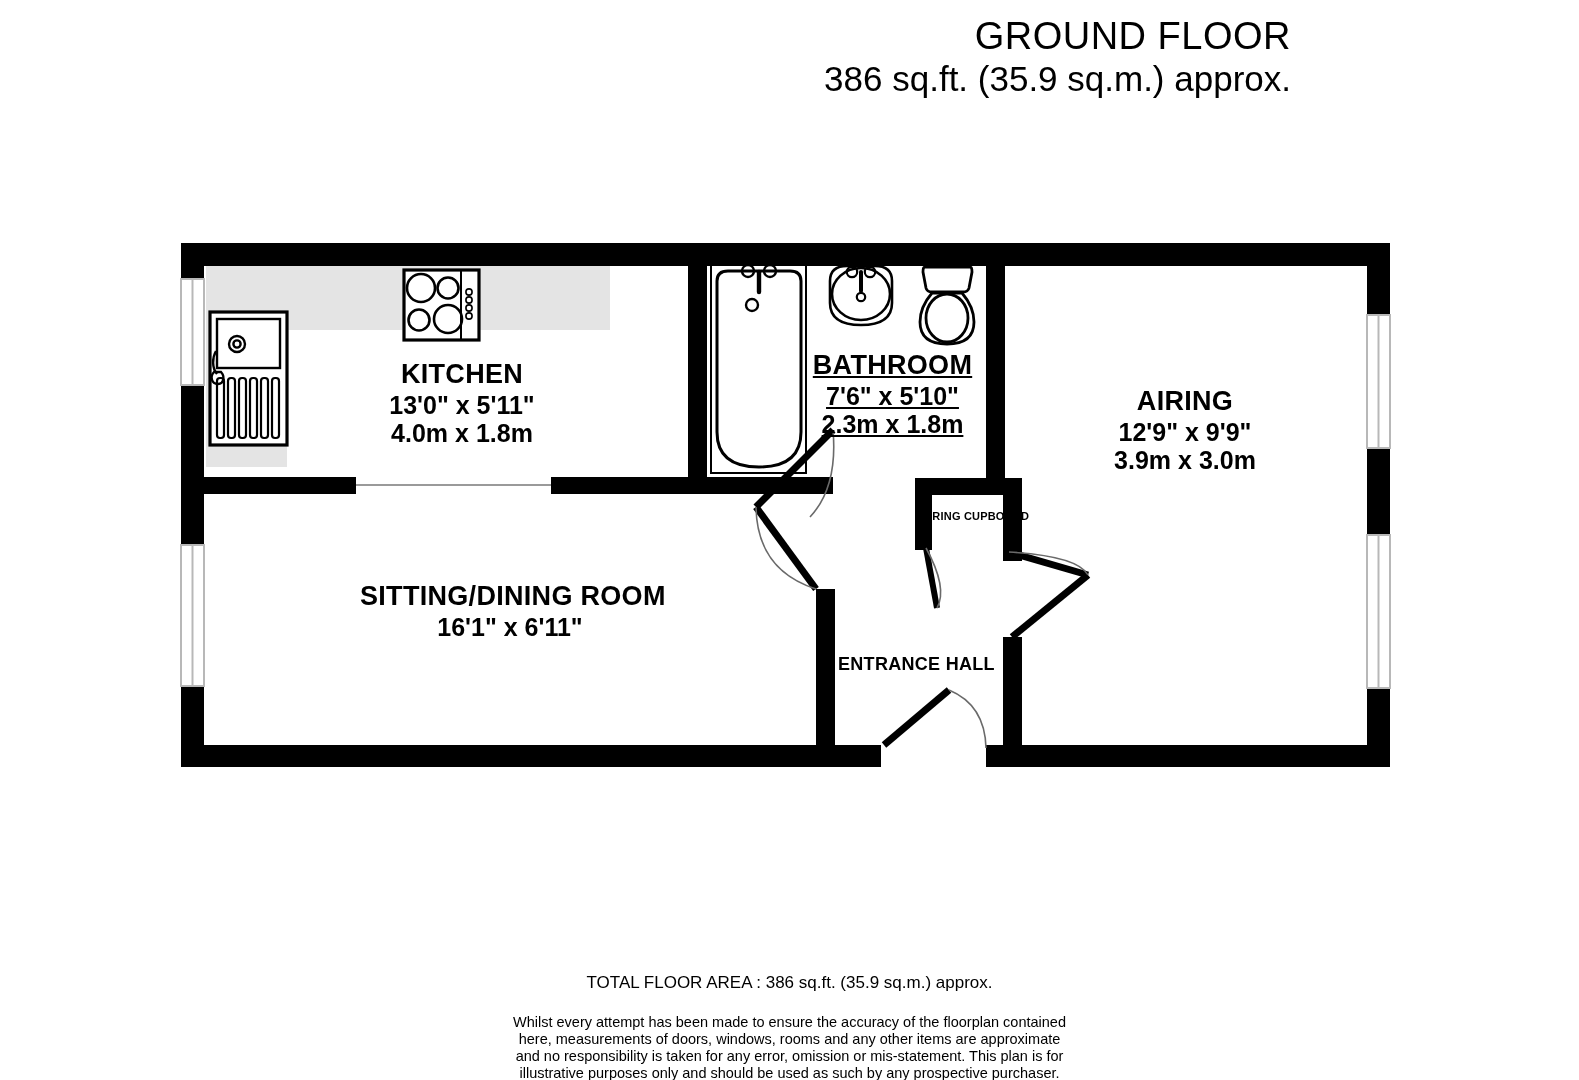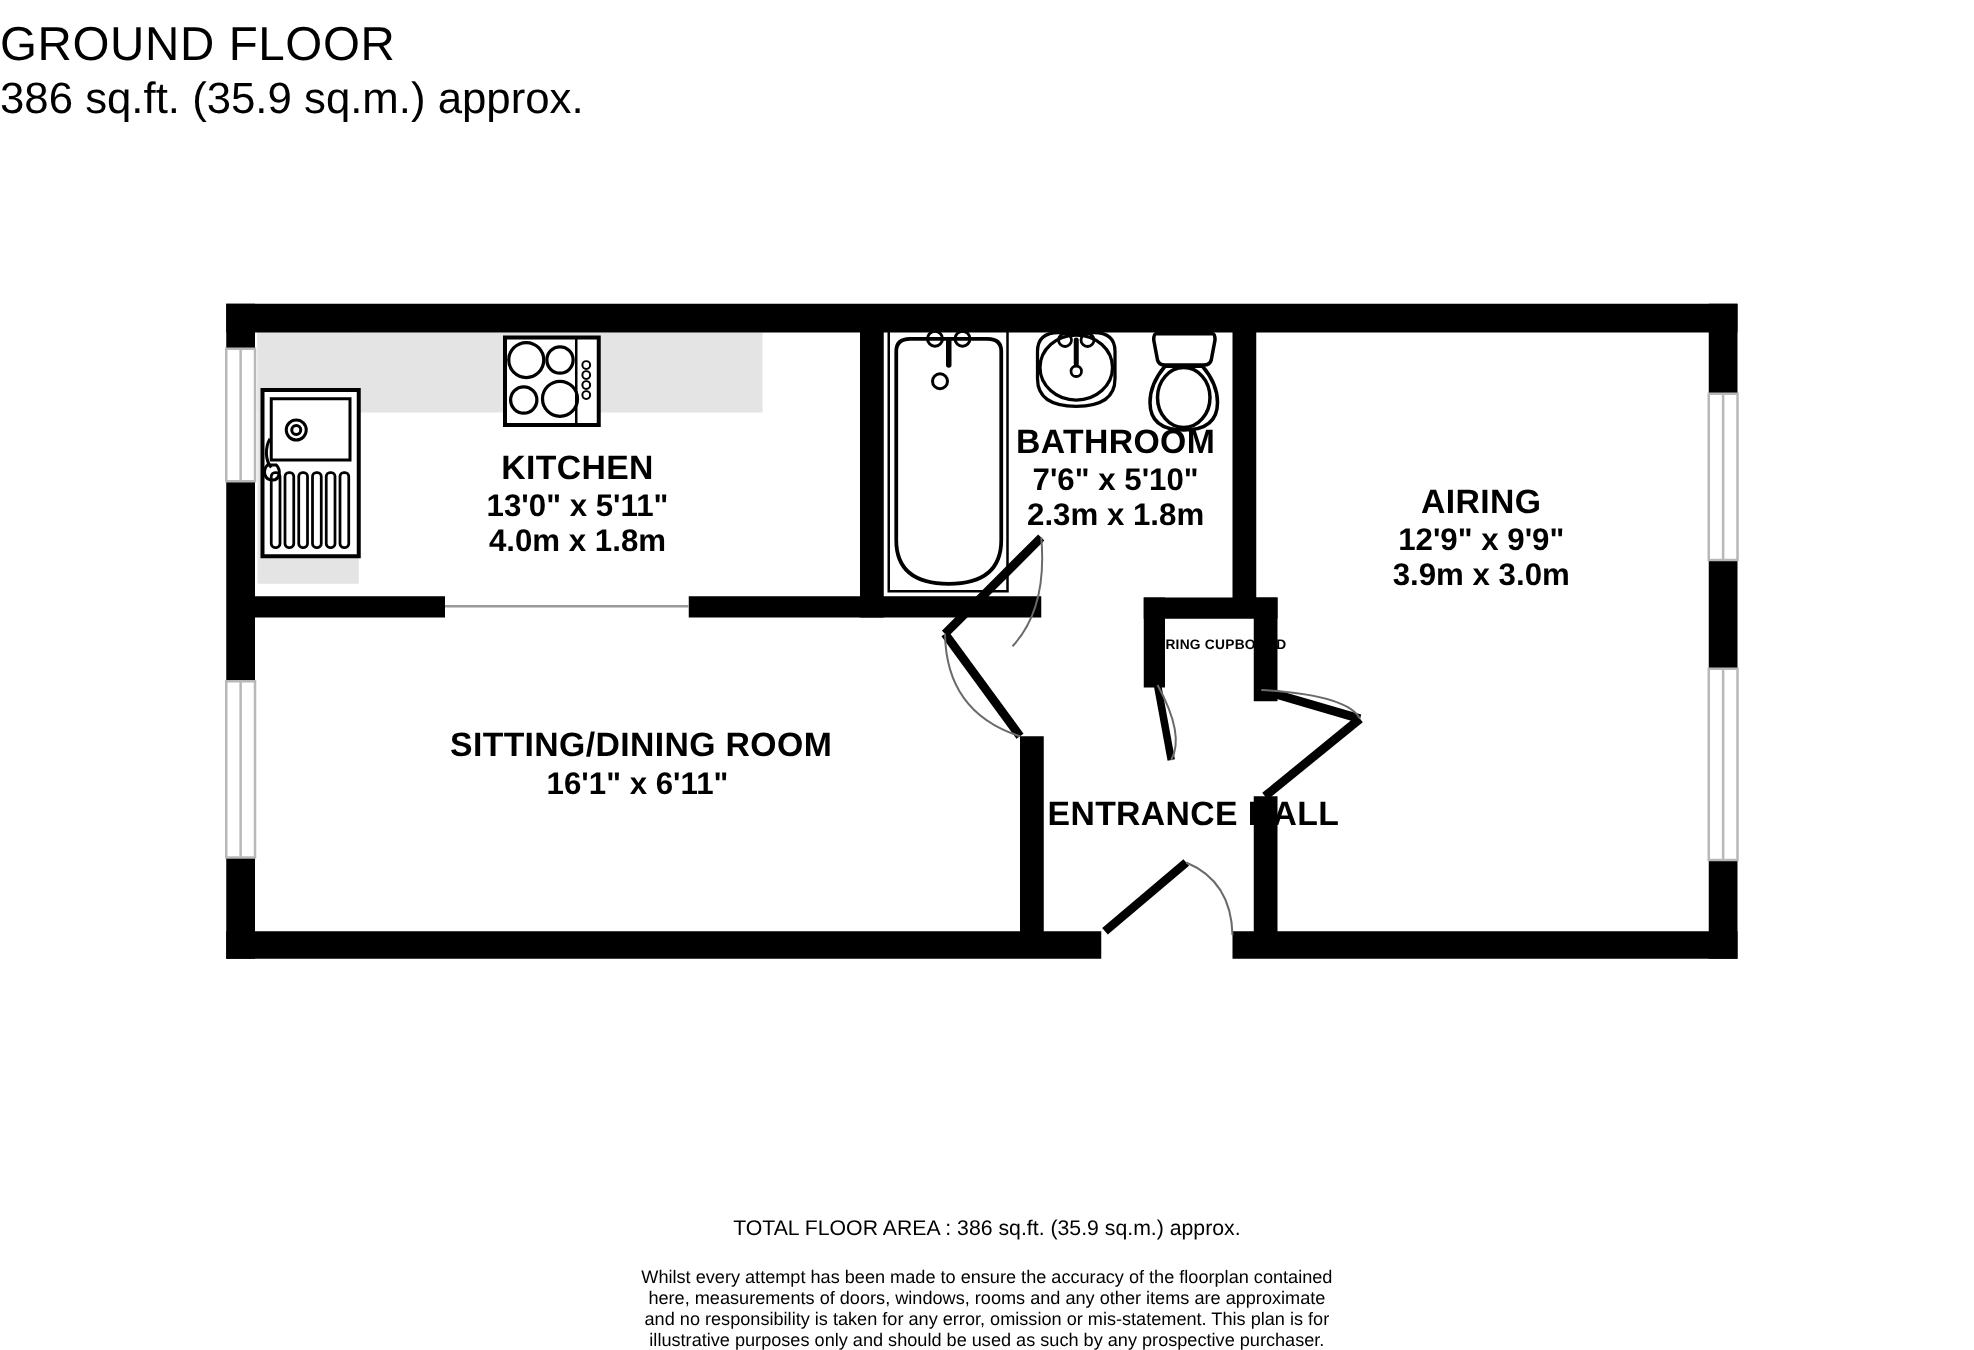--- a/index.html
+++ b/index.html
@@ -15,21 +15,21 @@
     overflow: hidden;
     position: relative;
   }
 
   
   .header {
     position: absolute;
     top: 14px;
     left: 0;
     width: 1291px;
-    text-align: left;
+    text-align: right;
   }
   .header .title {
     font-size: 38px;
     letter-spacing: 0.5px;
     line-height: 44px;
     font-weight: 400;
   }
   .header .subtitle {
     font-size: 35px;
     line-height: 42px;
@@ -62,29 +62,29 @@
     display: block;
     margin-bottom: 5px;
   }
   .room-label .rl-dim {
     font-size: 25px;
     display: block;
     margin-bottom: 3px;
   }
 
   #label-kitchen   { left: 362px; top: 361px; width: 200px; }
-  #label-bathroom  { left: 795px; top: 340px; width: 195px; }
+  #label-bathroom  { left: 795px; top: 352px; width: 195px; text-decoration: underline; }
   #label-bedroom   { left: 1085px; top: 388px; width: 200px; }
   #label-sitting   { left: 360px; top: 583px; width: 300px; }
 
   .hall-label {
     position: absolute;
     left: 838px;
-    top: 636px;
-    font-size: 27px;
+    top: 654px;
+    font-size: 18px;
     font-weight: bold;
     letter-spacing: 0.3px;
     white-space: nowrap;
   }
   .cupboard-label {
     position: absolute;
     left: 920px;
     top: 510px;
     width: 110px;
     text-align: center;

